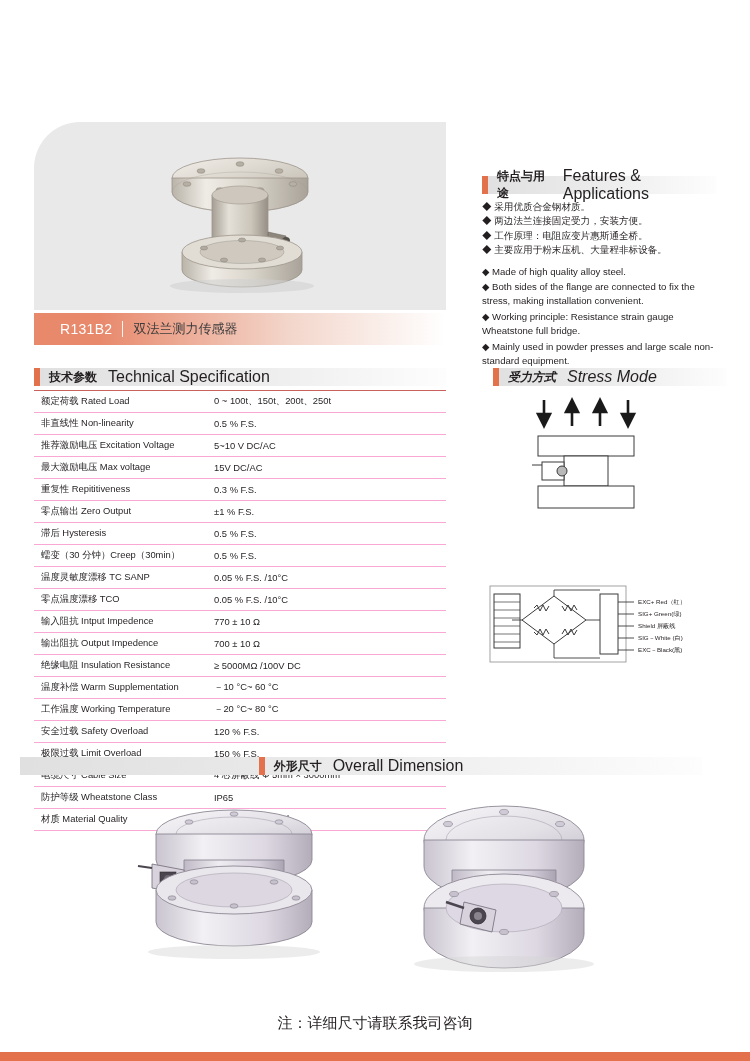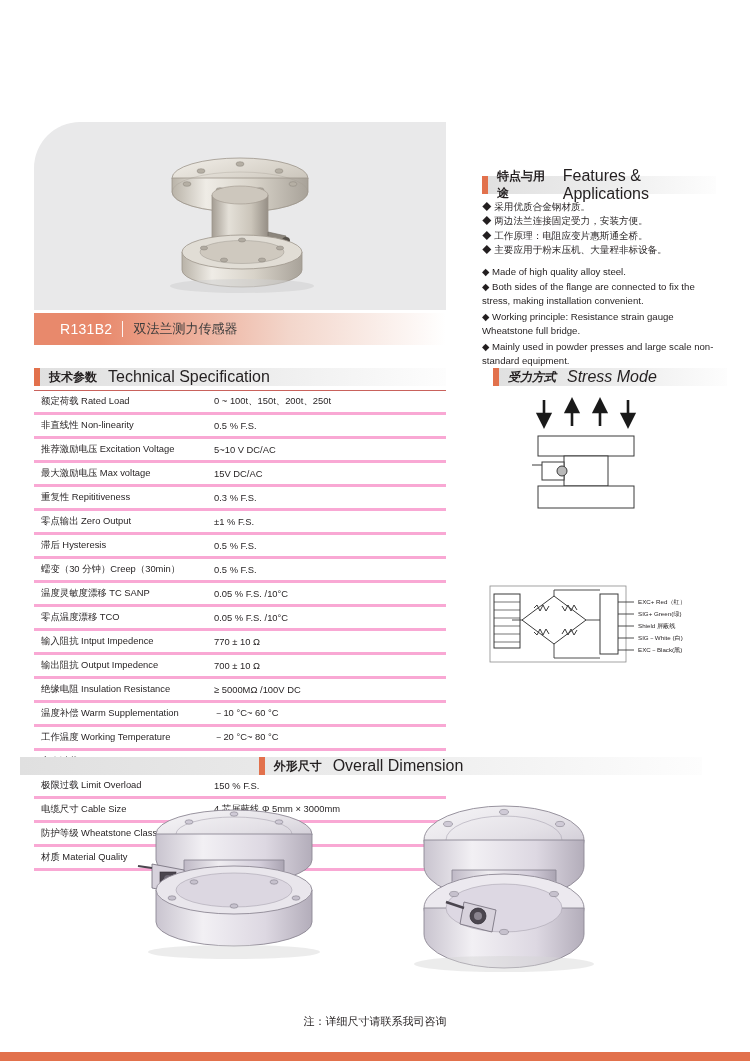--- a/index.html
+++ b/index.html
@@ -103,21 +103,21 @@
   
   #sec-spec { left: 34px; top: 368px; width: 412px; }
   .spec-table {
     position: absolute;
     left: 34px; top: 390px;
     width: 412px;
     border-collapse: collapse;
     font-size: 9.4px;
   }
   .spec-table td {
-    border-bottom: 3px solid #f9a8d4;
+    border-bottom: 1px solid #f9a8d4;
     padding: 4px 0 4px 7px;
     height: 19.3px;
     vertical-align: middle;
     color: #231f20;
   }
   .spec-table td.k { width: 173px; }
   .spec-table tr:first-child td { border-top: 1px solid #c9625c; }
 
   
   #sec-stress { left: 493px; top: 368px; width: 234px; font-style: italic; }
@@ -140,21 +140,21 @@
   .dim-body {
     position: absolute;
     left: 34px; top: 782px;
     width: 682px; height: 240px;
   }
   .dim-note {
     position: absolute;
     left: 0; top: 232px;
     width: 682px;
     text-align: center;
-    font-size: 11px;
+    font-size: 15px;
     color: #231f20;
   }
 
   
   .footer-bar {
     position: absolute;
     left: 0; bottom: 0;
     width: 750px; height: 9px;
     background: #e2714c;
   }

